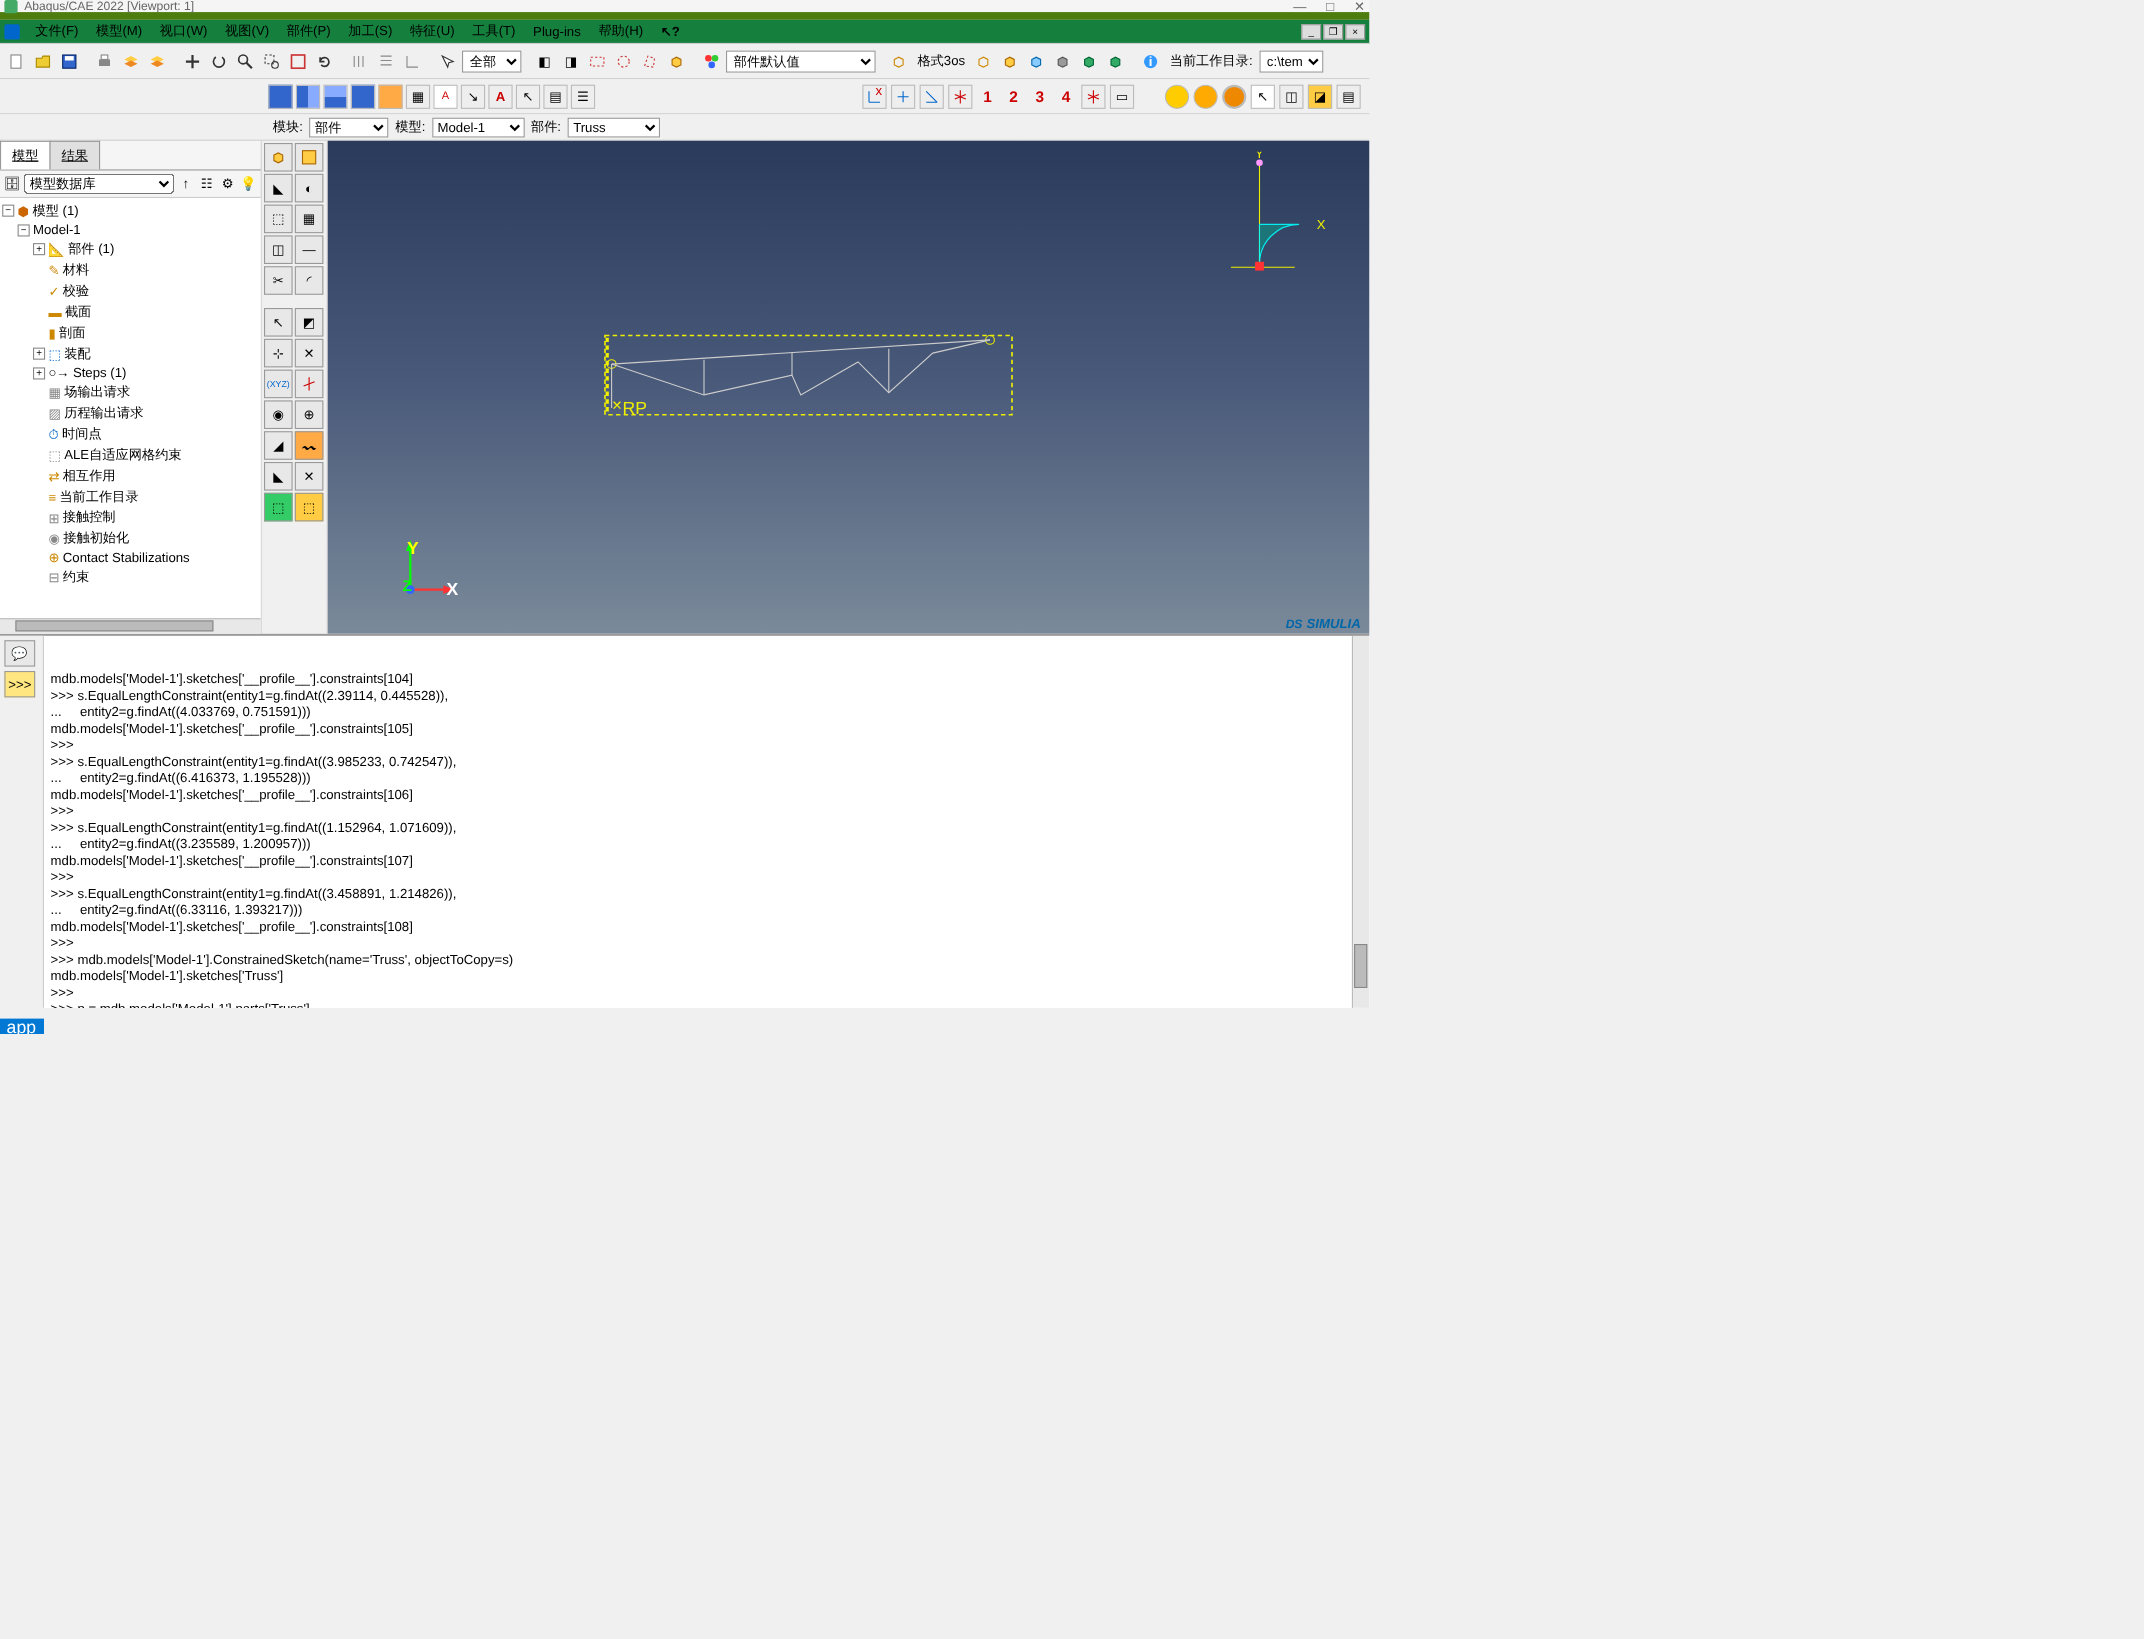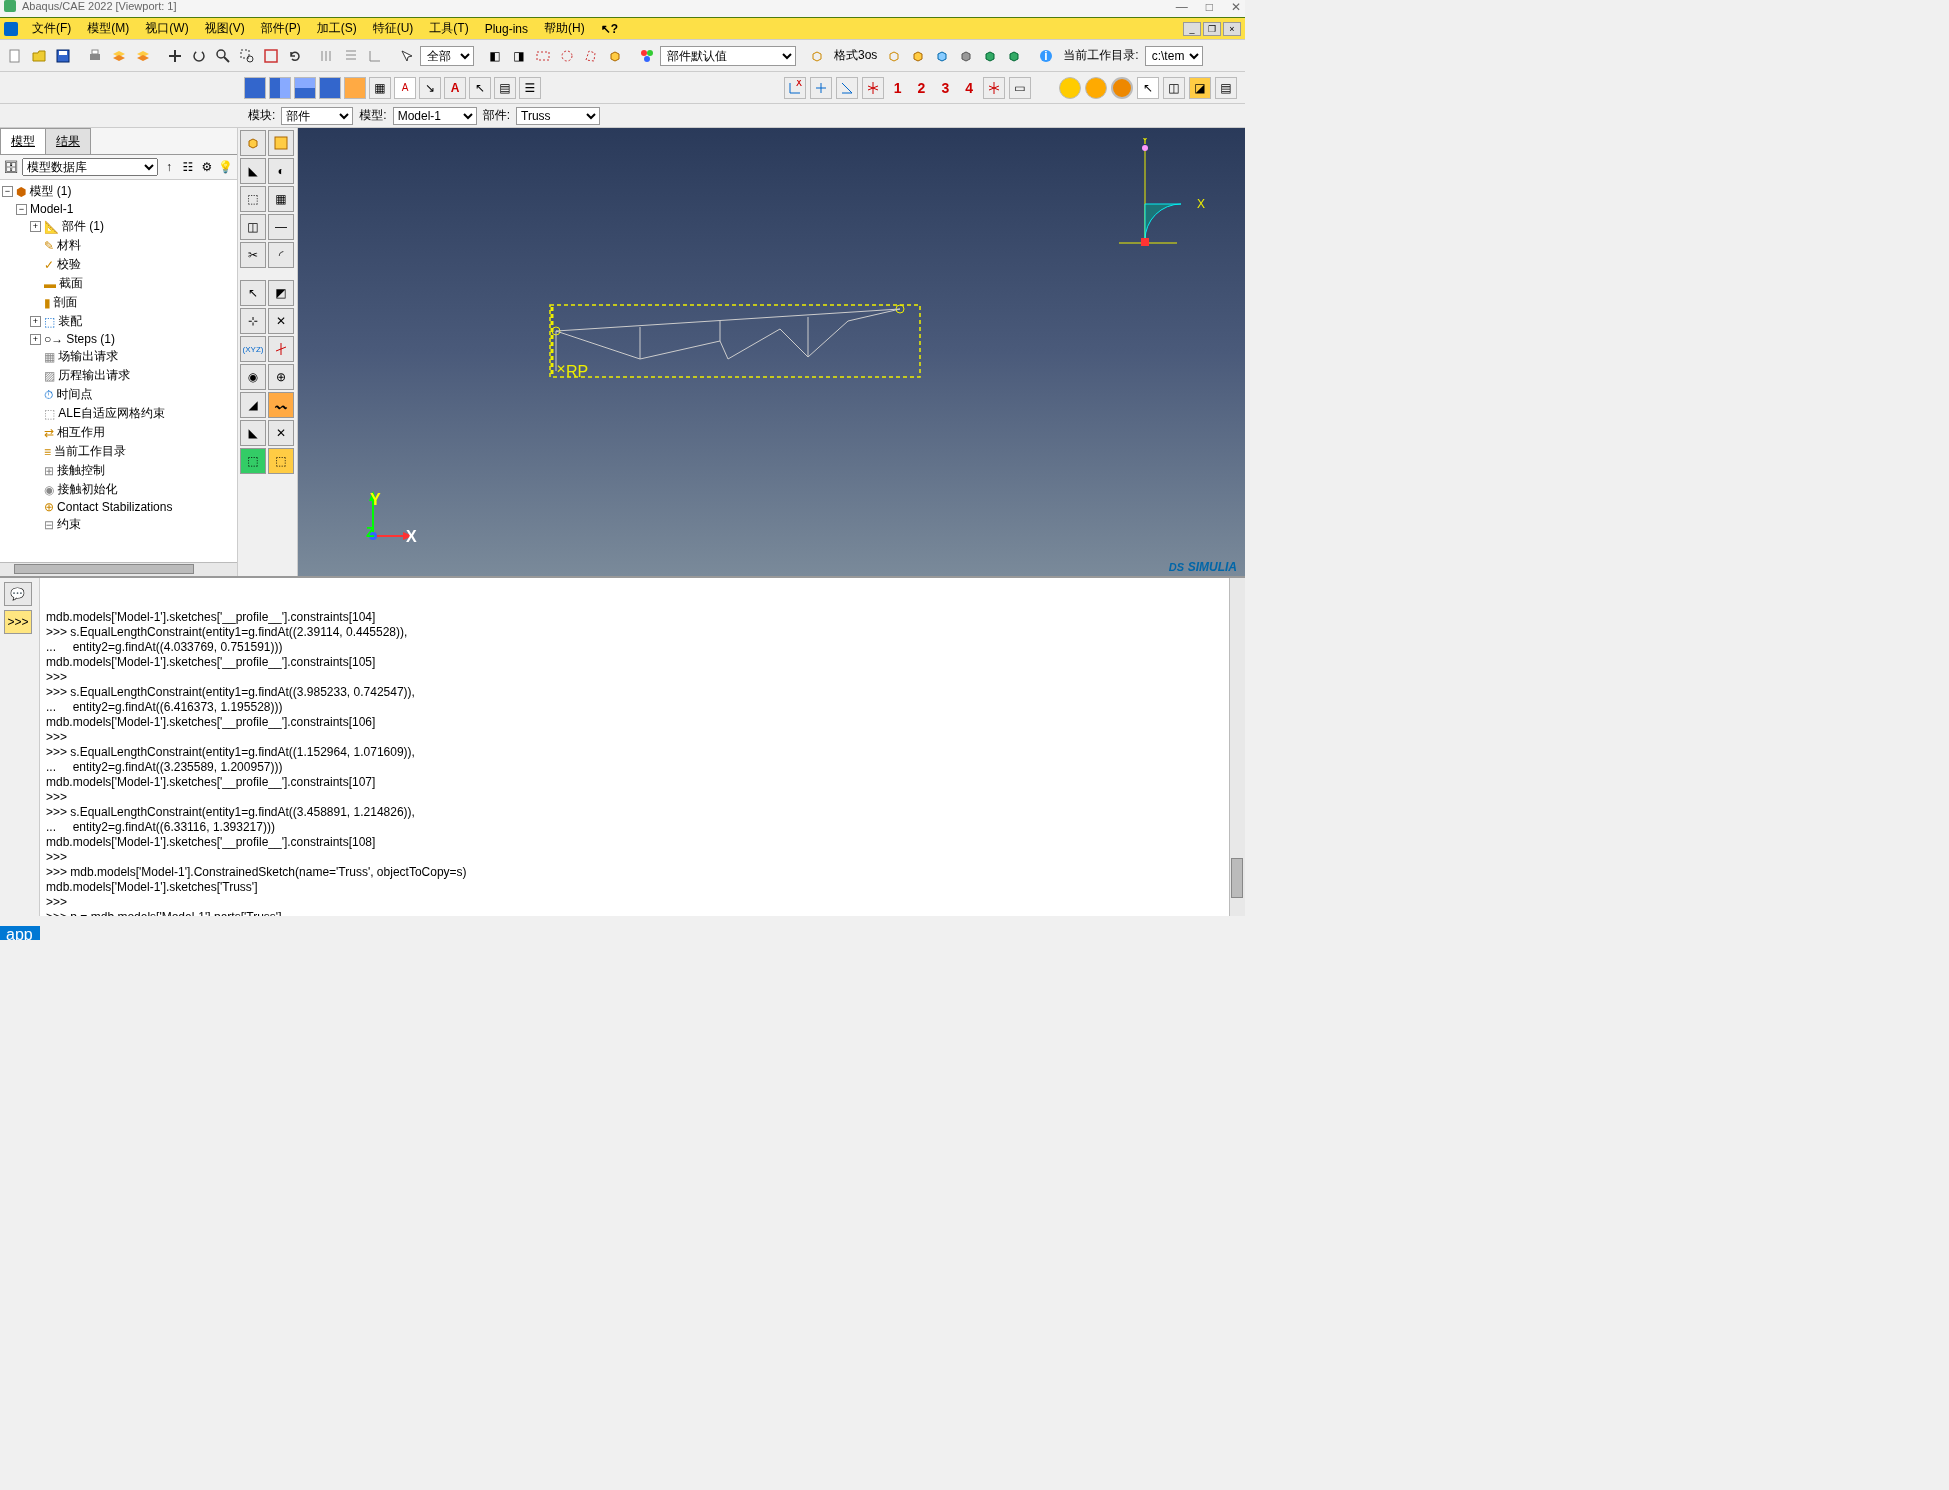--- a/index.html
+++ b/index.html
@@ -1,21 +1,21 @@
 <!DOCTYPE html>
 <html><head>
 <meta charset="utf-8">
 <style>
 *{margin:0;padding:0;box-sizing:border-box;font-family:"Microsoft YaHei",Tahoma,sans-serif;font-size:12px;}
 body{background:#f0f0f0;overflow:hidden;width:1245px;height:940px;position:relative;}
-.titlebar{height:18px;background:#f5f5f5;display:flex;align-items:flex-start;padding:0 4px;border-bottom:1px solid #4d7c0f;}
+.titlebar{height:18px;background:#f5f5f5;display:flex;align-items:center;padding:0 4px;border-bottom:7px solid #4d7c0f;}
 .titlebar .logo{width:12px;height:12px;background:#4a6;border-radius:2px;margin-right:6px;}
 .titlebar .title{color:#666;font-size:11px;}
 .titlebar .winbtns{margin-left:auto;display:flex;gap:18px;color:#666;}
-.menubar{height:22px;background:#fde047;display:flex;align-items:center;padding:0 4px;border-bottom:1px solid #ccc;}
+.menubar{height:22px;background:#15803d;display:flex;align-items:center;padding:0 4px;border-bottom:1px solid #ccc;}
 .menubar .mlogo{width:14px;height:14px;background:#06c;border-radius:2px;margin-right:6px;}
 .menubar .mitem{padding:2px 8px;cursor:pointer;}
 .menubar .rightctrls{margin-left:auto;display:flex;gap:2px;align-items:center;}
 .wbtn{width:18px;height:14px;border:1px solid #999;background:#ddd;font-size:9px;text-align:center;line-height:12px;}
 .toolbar{height:32px;background:#f0f0f0;border-bottom:1px solid #ccc;display:flex;align-items:center;padding:0 4px;gap:2px;}
 .tbtn{width:22px;height:22px;border:1px solid transparent;background:#f0f0f0;display:inline-flex;align-items:center;justify-content:center;cursor:pointer;}
 .tsel{height:20px;border:1px solid #999;background:#fff;padding:0 2px;}
 .tsep{width:6px;}
 .tlabel{padding:0 4px;}
 .row2{height:32px;background:#f0f0f0;border-bottom:1px solid #ccc;display:flex;align-items:center;}

